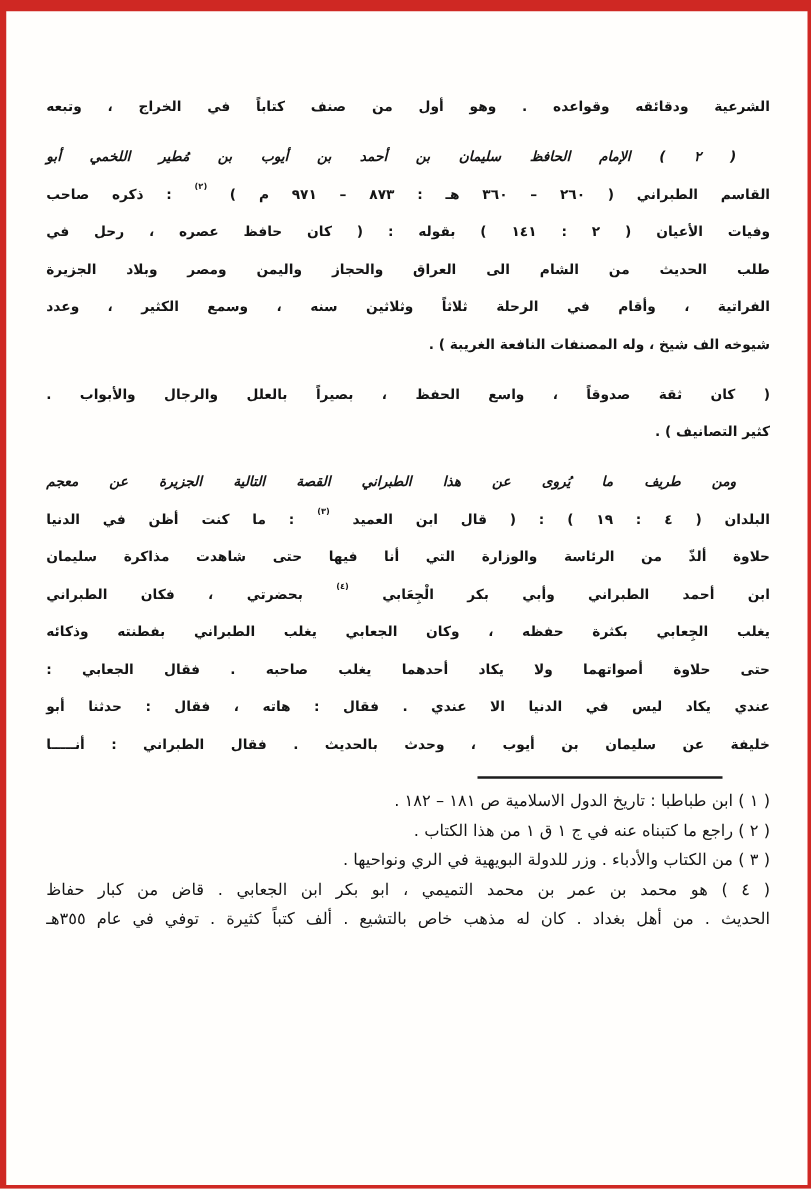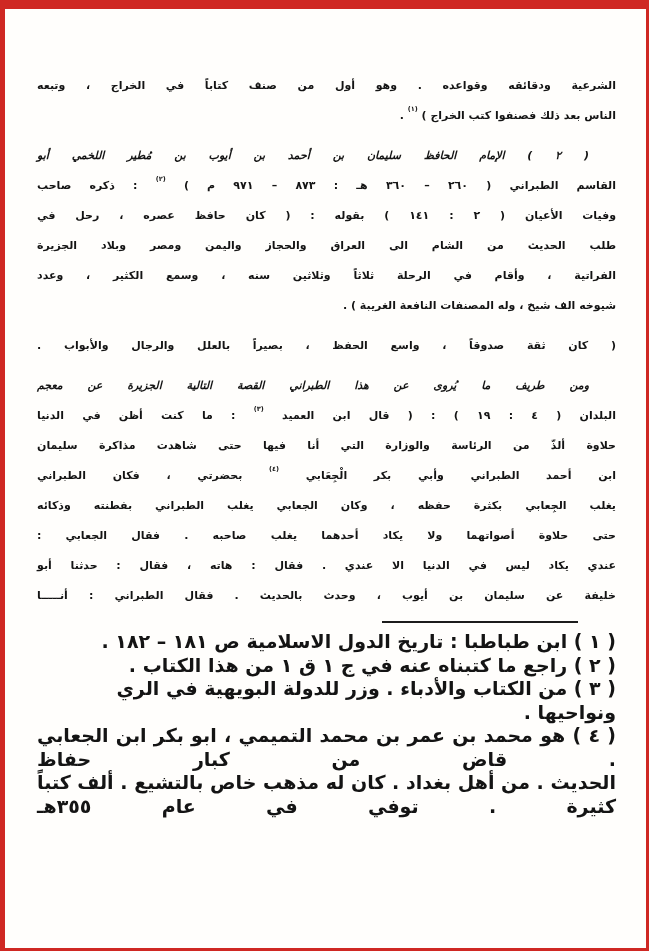--- a/index.html
+++ b/index.html
@@ -40,47 +40,47 @@
     position: relative;
     top: -0.5em;
   }
   .footnote-rule {
     width: 196px;
     height: 2px;
     background: #1c1c1c;
     margin: 5px 38px 7px auto;
   }
   .footnotes .line {
-    font-size: 19px;
+    font-size: 13px;
     line-height: 23.5px;
-    font-weight: 700;
+    font-weight: 400;
   }
 </style>
 </head>
 <body>
 
 <div class="page">
   <div class="content">
 
     <div class="para">
         <div class="line full">الشرعية ودقائقه وقواعده . وهو أول من صنف كتاباً في الخراج ، وتبعه</div>
-        <div class="line">الناس بعد ذلك فصنفوا كتب الخراج ) <sup>(١)</sup> .</div>
       </div>
 
     <div class="para">
         <div class="line full indent">( ٢ ) الإمام الحافظ سليمان بن أحمد بن أيوب بن مُطير اللخمي أبو</div>
         <div class="line full">القاسم الطبراني ( ٢٦٠ – ٣٦٠ هـ : ٨٧٣ – ٩٧١ م ) <sup>(٢)</sup> : ذكره صاحب</div>
         <div class="line full">وفيات الأعيان ( ٢ : ١٤١ ) بقوله : ( كان حافظ عصره ، رحل في</div>
         <div class="line full">طلب الحديث من الشام الى العراق والحجاز واليمن ومصر وبلاد الجزيرة</div>
         <div class="line full">الفراتية ، وأقام في الرحلة ثلاثاً وثلاثين سنه ، وسمع الكثير ، وعدد</div>
         <div class="line">شيوخه الف شيخ ، وله المصنفات النافعة الغريبة ) .</div>
       </div>
 
     <div class="para">
         <div class="line full">( كان ثقة صدوقاً ، واسع الحفظ ، بصيراً بالعلل والرجال والأبواب .</div>
+        <div class="line">كثير التصانيف ) .</div>
       </div>
 
     <div class="para">
         <div class="line full indent">ومن طريف ما يُروى عن هذا الطبراني القصة التالية الجزيرة عن معجم</div>
         <div class="line full">البلدان ( ٤ : ١٩ ) : ( قال ابن العميد <sup>(٣)</sup> : ما كنت أظن في الدنيا</div>
         <div class="line full">حلاوة ألذّ من الرئاسة والوزارة التي أنا فيها حتى شاهدت مذاكرة سليمان</div>
         <div class="line full">ابن أحمد الطبراني وأبي بكر الْجِعَابي <sup>(٤)</sup> بحضرتي ، فكان الطبراني</div>
         <div class="line full">يغلب الجِعابي بكثرة حفظه ، وكان الجعابي يغلب الطبراني بفطنته وذكائه</div>
         <div class="line full">حتى حلاوة أصواتهما ولا يكاد أحدهما يغلب صاحبه . فقال الجعابي :</div>
         <div class="line full">عندي يكاد ليس في الدنيا الا عندي . فقال : هاته ، فقال : حدثنا أبو</div>

